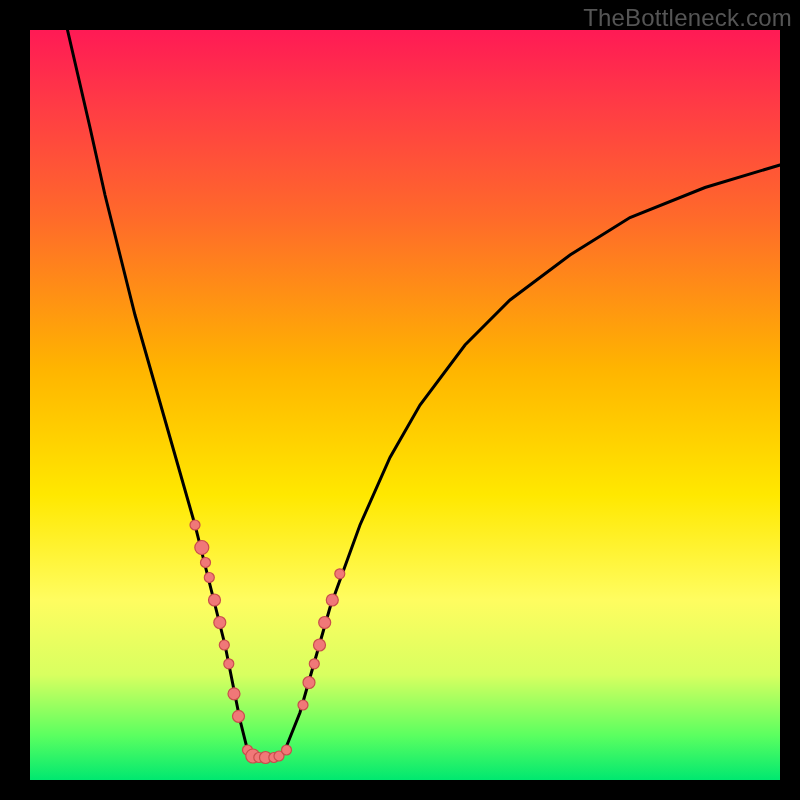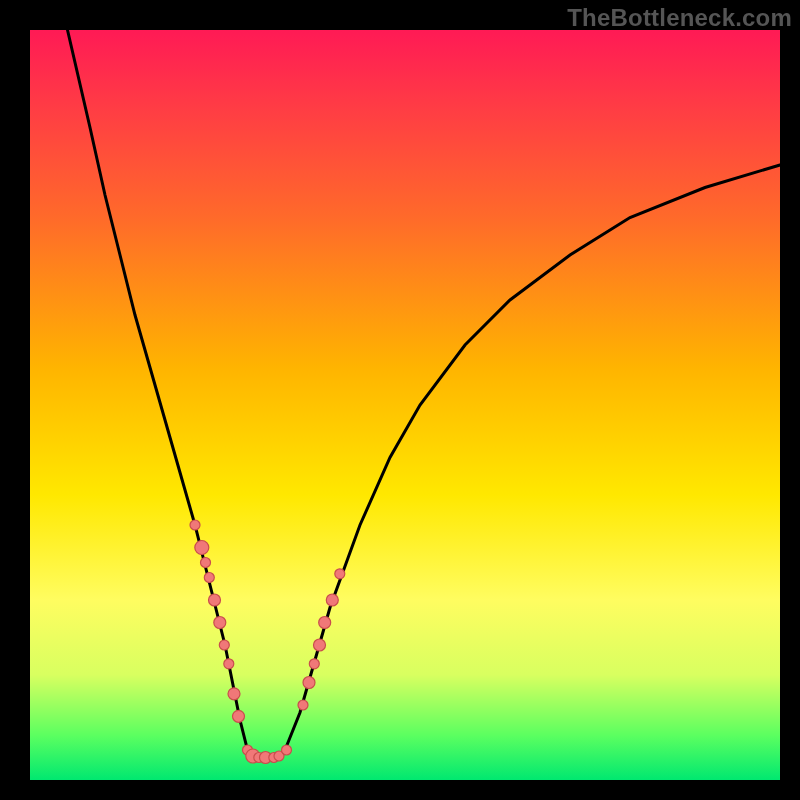--- a/index.html
+++ b/index.html
@@ -38,21 +38,21 @@
       #00e870 100%
     );
   }
   .watermark {
     position: absolute;
     top: 4px;
     right: 8px;
     color: #555;
     font-size: 24px;
     letter-spacing: 0.2px;
-    font-weight: 700;
+    font-weight: 400;
     user-select: none;
   }
   svg.curve {
     position: absolute;
     left: 0;
     top: 0;
     width: 750px;
     height: 750px;
     overflow: visible;
   }

